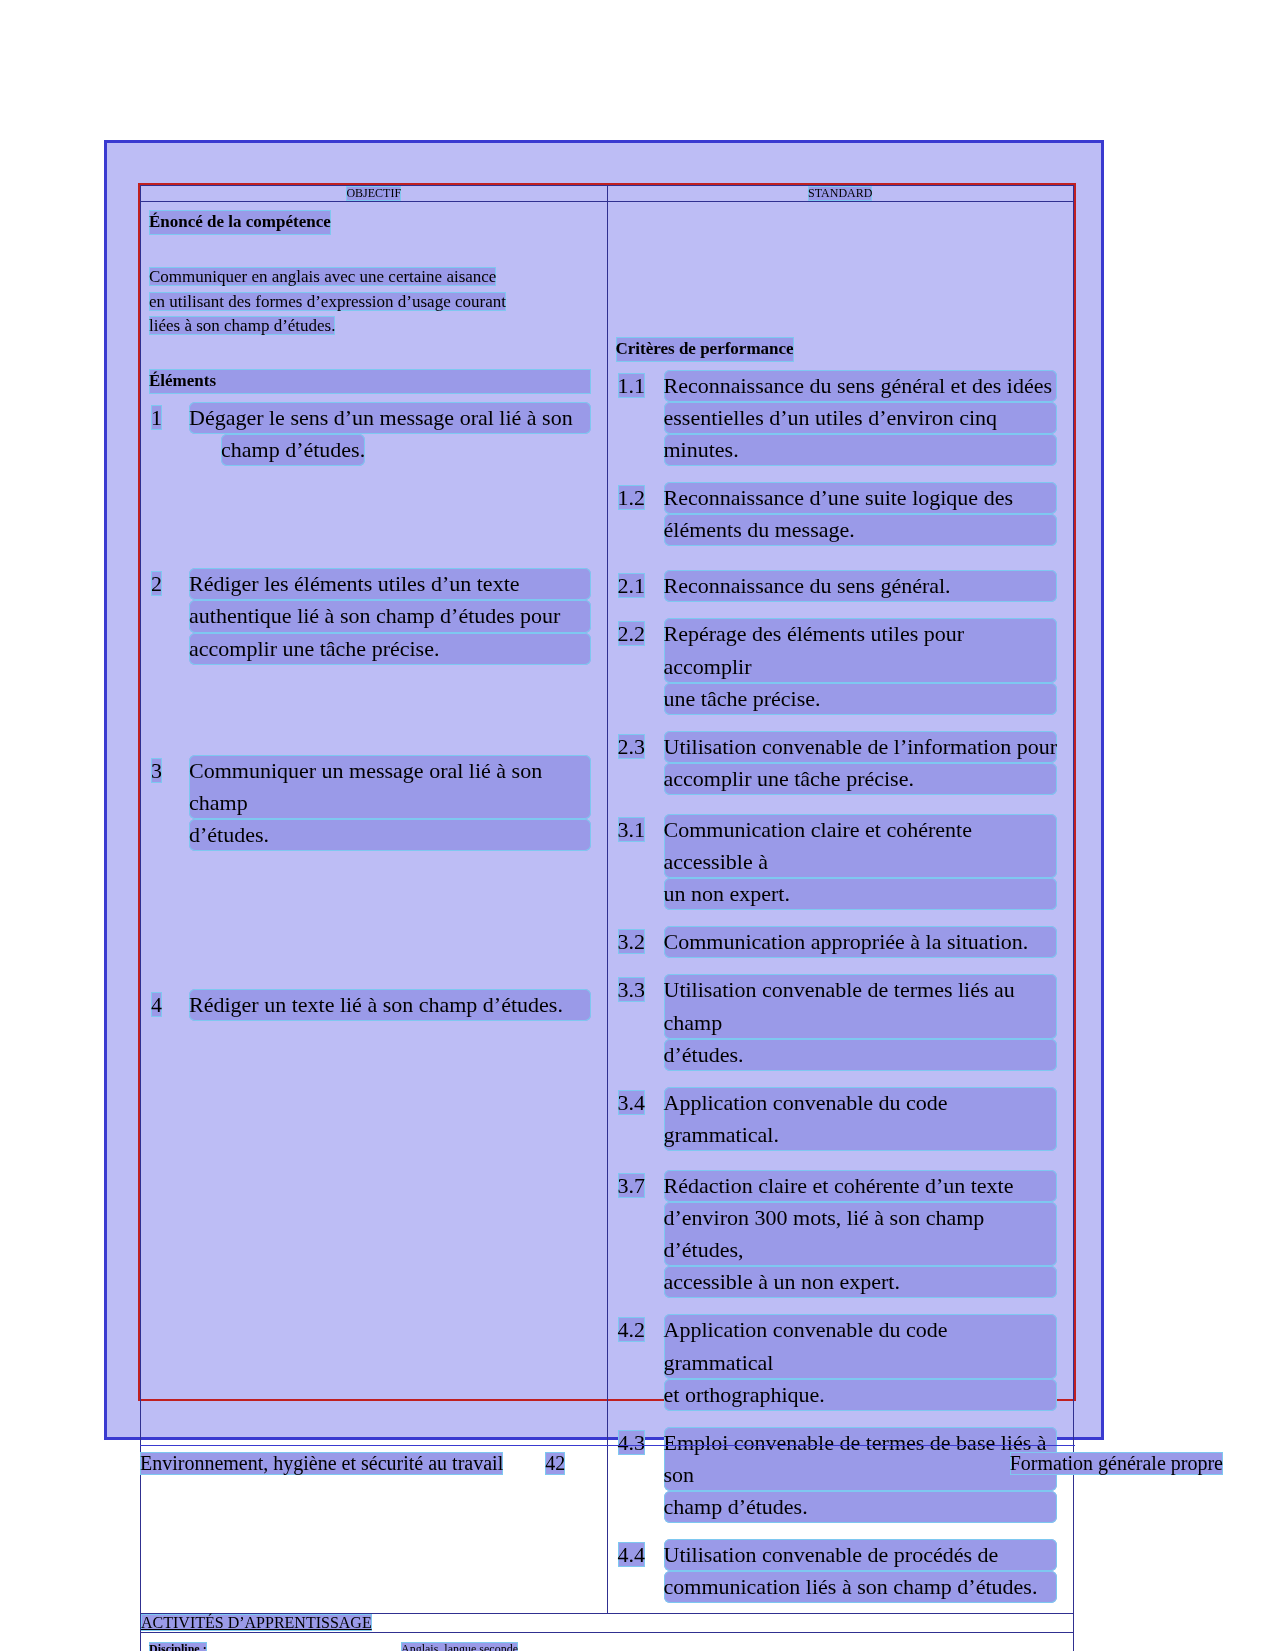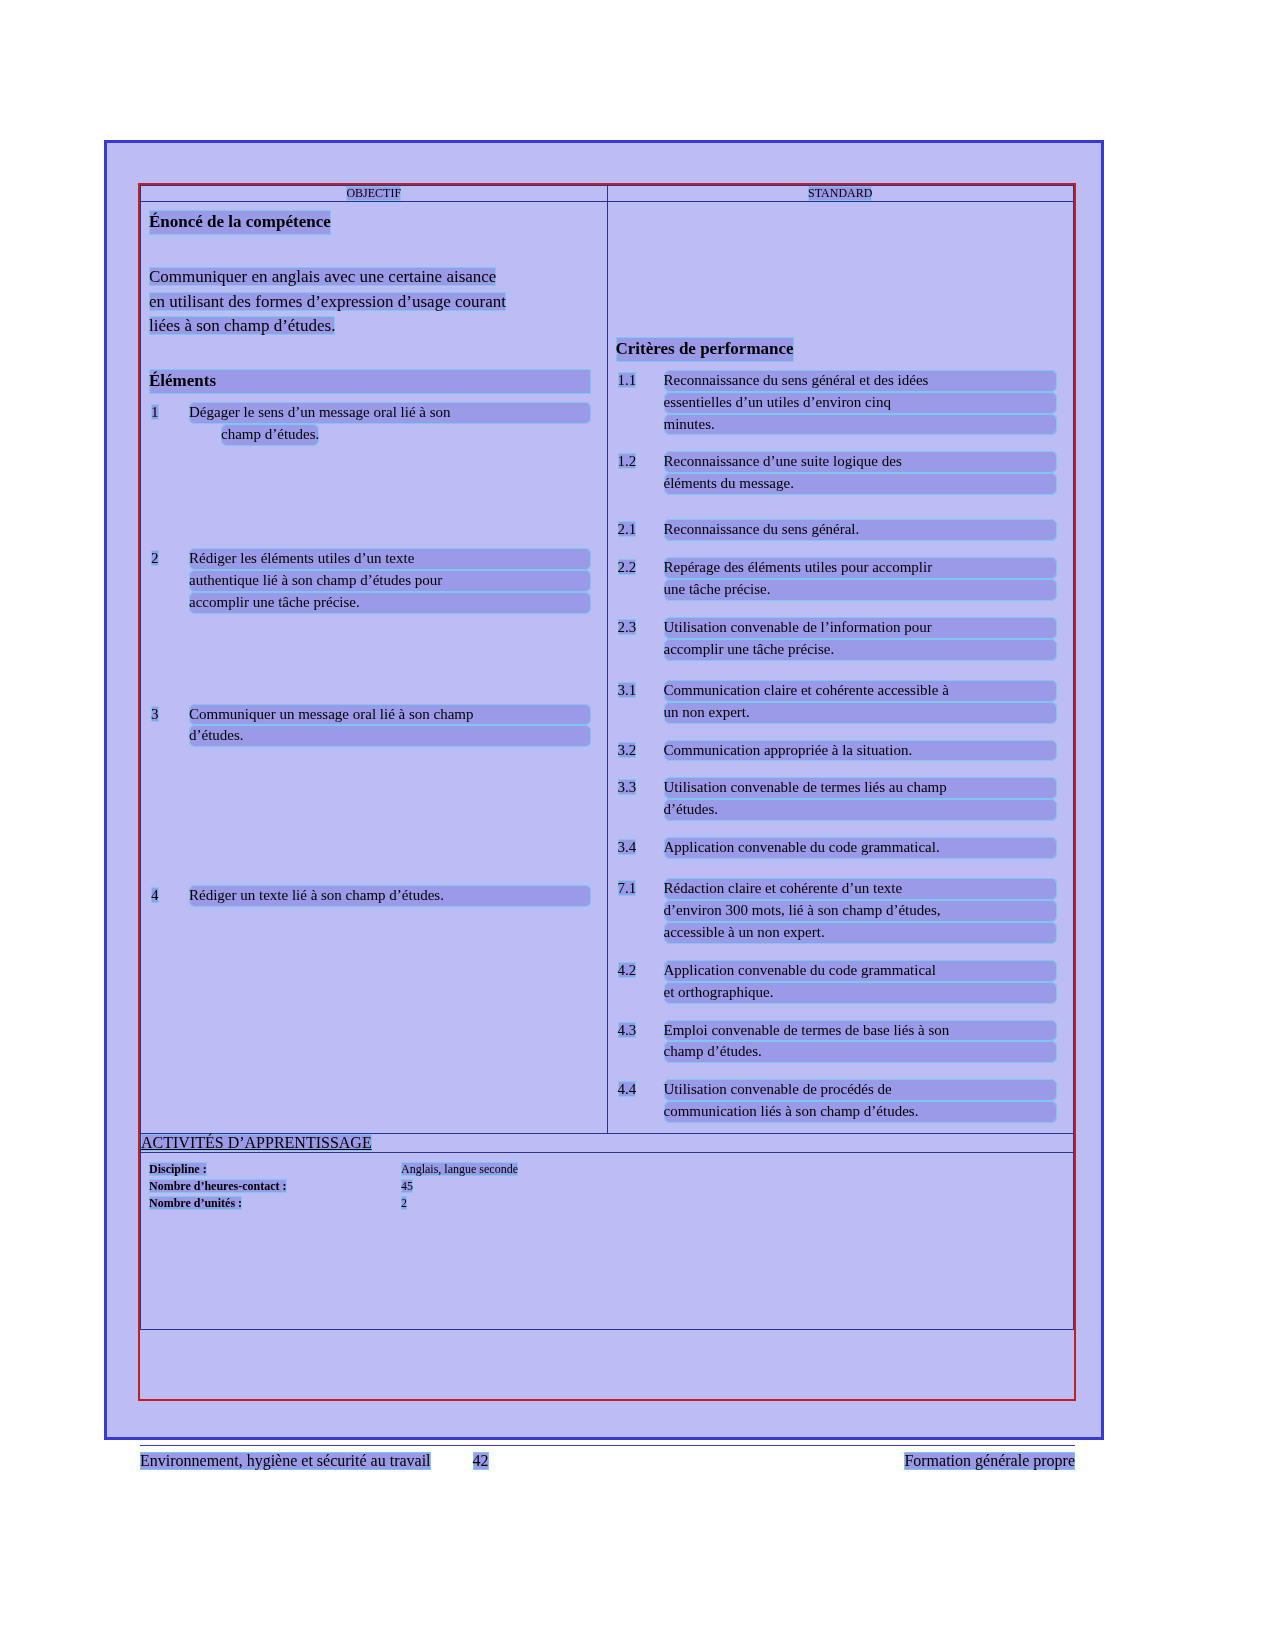--- a/index.html
+++ b/index.html
@@ -77,21 +77,21 @@
     font-size: 17px;
     line-height: 1.46;
   }
   .bold { font-weight: bold; }
 
   .spacer-lg { height: 30px; }
 
   .item {
     display: flex;
     gap: 0;
-    font-size: 15px;
+    font-size: 22px;
     line-height: 1.46;
     margin-bottom: 16px;
   }
   .item .num {
     flex: 0 0 auto;
     width: 38px;
     padding-left: 2px;
   }
   .item .num.wide { width: 46px; }
   .item .txt { flex: 1 1 auto; }
@@ -111,22 +111,22 @@
     height: 160px;
   }
   .fb-row { display: flex; }
   .fb-label { width: 252px; font-weight: bold; }
   .fb-val { }
 
   .pagefooter {
     position: absolute;
     left: 140px;
     top: 1452px;
-    width: 935px;
-    font-size: 16px;
+    width: 1083px;
+    font-size: 20px;
     display: flex;
     align-items: center;
   }
   .pf-left { white-space: nowrap; }
   .pf-num { margin-left: 42px; }
   .pf-right { margin-left: auto; white-space: nowrap; }
   .rule {
     position: absolute;
     left: 140px;
     top: 1445px;
@@ -289,21 +289,21 @@
 
             <div class="item">
               <div class="num wide"><span class="sel">3.4</span></div>
               <div class="txt">
                 <span class="ln sel">Application convenable du code grammatical.</span>
               </div>
             </div>
             <div style="height:3px"></div>
 
             <div class="item">
-              <div class="num wide"><span class="sel">7.1</span></div>
+              <div class="num wide"><span class="sel">3.7</span></div>
               <div class="txt">
                 <span class="ln sel">Rédaction claire et cohérente d’un texte</span>
                 <span class="ln sel">d’environ 300 mots, lié à son champ d’études,</span>
                 <span class="ln sel">accessible à un non expert.</span>
               </div>
             </div>
 
             <div class="item">
               <div class="num wide"><span class="sel">4.2</span></div>
               <div class="txt">

